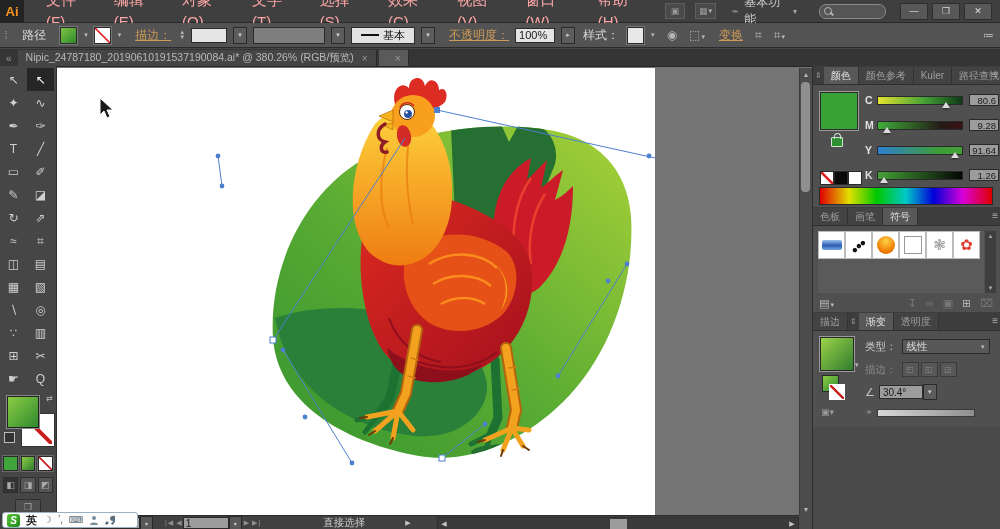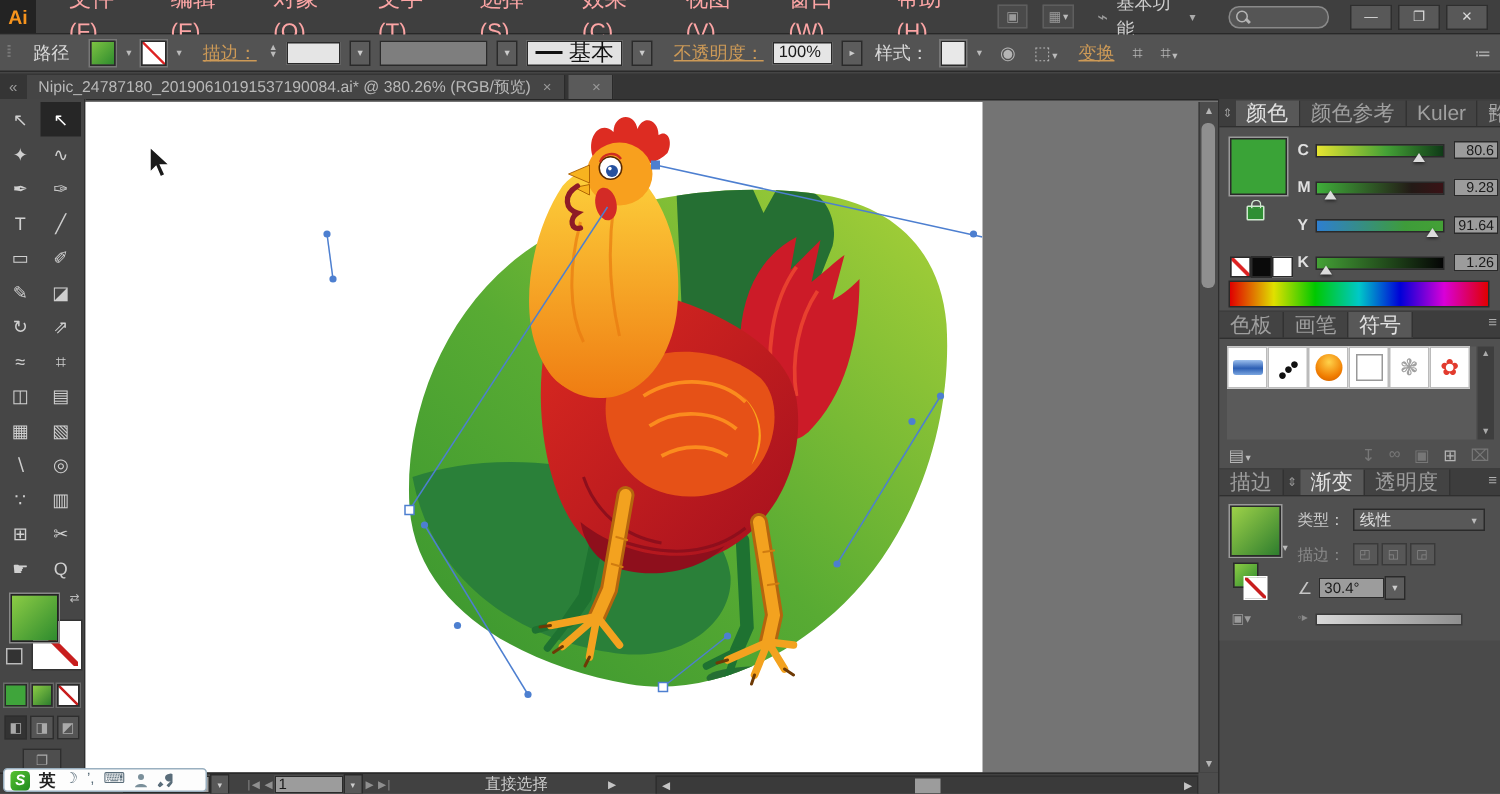--- a/index.html
+++ b/index.html
@@ -38,21 +38,21 @@
     linear-gradient(to top right,#fff 46%,#d22 47%,#d22 53%,#fff 54%);}
   .sw-white{background:#e8e8e8;}
   .dd-sm{font-size:7px;color:#bbb;margin-left:1px;}
   .stepper{display:flex;flex-direction:column;font-size:6px;color:#bbb;line-height:5px;margin-left:2px;}
   .field{height:15px;background:#e5e5e5;border:1px solid #2a2a2a;color:#1a1a1a;font-size:11px;
     display:flex;align-items:center;padding:0 3px;box-sizing:border-box;}
   .dd-btn{width:12px;height:15px;background:#5c5c5c;border:1px solid #2a2a2a;color:#ccc;font-size:7px;
     display:flex;align-items:center;justify-content:center;}
   .dd-wide{width:70px;height:15px;background:#7e7e7e;border:1px solid #2a2a2a;}
   .brushbox{width:62px;height:15px;background:#e2e2e2;border:1px solid #2a2a2a;color:#111;
-    display:flex;align-items:center;justify-content:center;gap:4px;font-size:15px;}
+    display:flex;align-items:center;justify-content:center;gap:4px;font-size:11px;}
   .brushline{display:inline-block;width:18px;height:2px;background:#111;}
   .cb-ico{color:#b5b5b5;font-size:12px;margin-left:6px;}
   .cb-right{margin-left:auto;margin-right:6px;color:#b5b5b5;font-size:11px;}
 
   
   #tabbar{position:absolute;left:0;top:49px;width:1000px;height:17px;background:#353535;display:flex;align-items:flex-end;}
   .collapse{color:#9a9a9a;font-size:10px;margin:0 6px 2px 6px;}
   .doctab{height:16px;display:flex;align-items:center;padding:0 8px;font-size:10.5px;color:#b9b9b9;
     background:#454545;border-right:1px solid #2a2a2a;margin-right:2px;white-space:nowrap;}
   .doctab.active{background:#5a5a5a;color:#e2e2e2;}
@@ -99,21 +99,21 @@
   .nav-btn{color:#8f8f8f;font-size:7px;margin:0 2px;letter-spacing:-1px;}
   #toolname{margin-left:60px;color:#cccccc;font-size:10.5px;}
   #hscroll{position:absolute;left:437px;top:1px;width:360px;height:12px;background:#3a3a3a;border:1px solid #2e2e2e;}
   .hs-arrow{position:absolute;top:0;width:12px;height:12px;color:#c5c5c5;font-size:7px;display:flex;align-items:center;justify-content:center;}
   #hs-thumb{position:absolute;left:172px;top:1px;width:17px;height:10px;background:#9c9c9c;}
   #sb-corner{position:absolute;left:799px;top:515px;width:13px;height:14px;background:#4c4c4c;}
 
   
   #dock{position:absolute;left:812px;top:66px;width:188px;height:463px;background:#4a4a4a;border-left:1px solid #2e2e2e;}
   .panel-tabs{height:18px;background:#3d3d3d;display:flex;align-items:flex-end;border-bottom:1px solid #2f2f2f;position:relative;}
-  .ptab{height:17px;line-height:17px;padding:0 7px;font-size:14px;color:#9f9f9f;background:#434343;border-right:1px solid #323232;white-space:nowrap;}
+  .ptab{height:17px;line-height:17px;padding:0 7px;font-size:10px;color:#9f9f9f;background:#434343;border-right:1px solid #323232;white-space:nowrap;}
   .ptab.active{background:#585858;color:#e3e3e3;}
   .pmenu{position:absolute;right:3px;top:3px;color:#b0b0b0;font-size:10px;}
   .pcollapse{color:#9a9a9a;font-size:8px;padding:0 2px;align-self:center;}
   .panel-body{background:#505050;}
 
   
   #colorbody{height:122px;position:relative;padding:6px 6px 0 6px;box-sizing:border-box;}
   #bigswatch{position:absolute;left:7px;top:7px;width:36px;height:36px;background:#3aa337;border:1px solid #2a2a2a;box-shadow:0 0 0 1px #9a9a9a;}
   .lock{position:absolute;left:18px;top:52px;width:10px;height:8px;background:#2f8f33;border:1px solid #cfe8cf;border-radius:1px;}
   .lock::before{content:"";position:absolute;left:1.5px;top:-5px;width:5px;height:5px;border:1.5px solid #cfe8cf;border-bottom:none;border-radius:4px 4px 0 0;}

